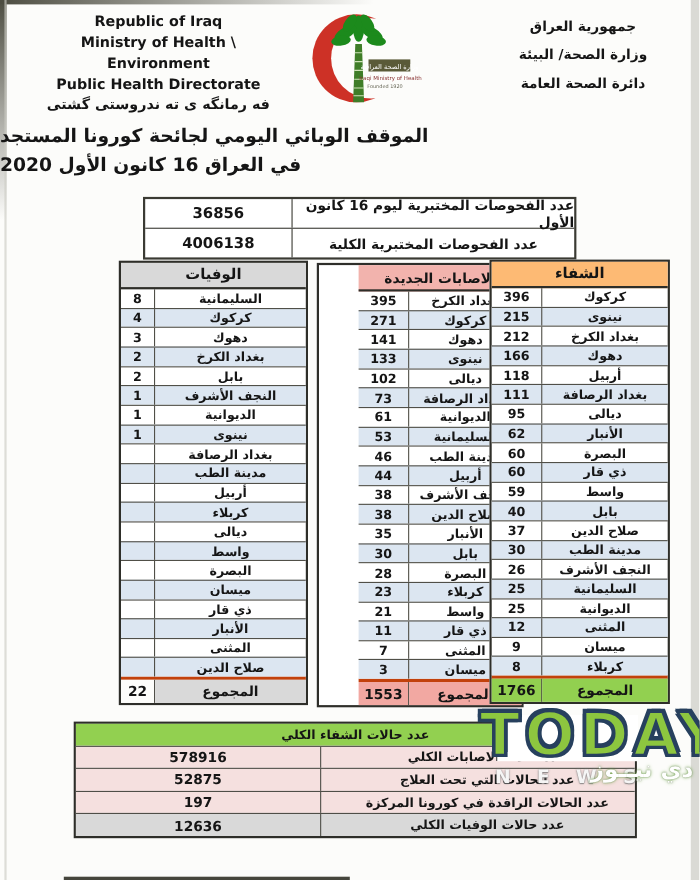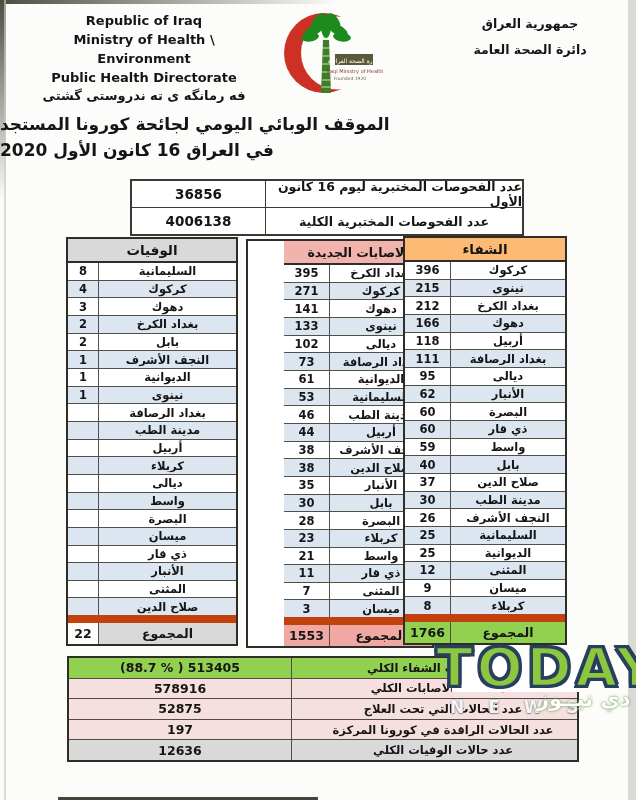--- a/index.html
+++ b/index.html
@@ -30,40 +30,40 @@
   
   .tests{position:absolute;left:130px;top:179px;width:390px;border:2px solid #3a3a33;background:#fff;}
   .tests-row{display:flex;height:26px;}
   .tests-row + .tests-row{border-top:1px solid #3a3a33;}
   .tests-val{width:133px;border-right:1px solid #3a3a33;display:flex;align-items:center;
     justify-content:center;font-weight:bold;font-size:13.5px;}
   .tests-label{flex:1;display:flex;align-items:center;justify-content:center;
     font-weight:bold;font-size:12.5px;direction:rtl;}
 
   
-  .stats{position:absolute;border:2px solid #2e2e29;background:#fff;}
+  .stats{position:absolute;border:2px solid #2e2e29;background:#fff;margin-left:42px;}
   .t-deaths{left:66px;top:237px;width:168px;}
   .t-new{left:246px;top:239px;width:148px;padding-left:36px;}
   .t-rec{left:403px;top:236px;width:160px;}
   .st-header{height:22px;display:flex;align-items:center;justify-content:center;
     font-weight:bold;font-size:13.5px;border-bottom:2px solid #2e2e29;direction:rtl;}
   .t-deaths .st-header{background:#d9d9d9;}
   .t-new .st-header{background:#f2b3ad;font-size:12.5px;}
   .t-rec .st-header{background:#fdba74;}
   .st-rows{height:352px;display:flex;flex-direction:column;}
   .st-row{flex:1;display:flex;}
   .st-row + .st-row{border-top:1px solid #504f48;}
   .st-row.alt{background:#dce6f1;}
   .cell{display:flex;align-items:center;justify-content:center;font-weight:bold;}
   .val{font-size:11.5px;border-right:1px solid #504f48;}
   .name{flex:1;font-size:11.5px;direction:rtl;}
   .t-deaths .val{width:30px;}
   .t-new .val{width:45px;}
   .t-rec .val{width:45px;}
-  .st-total{height:21px;display:flex;border-top:8px solid #c2410c;font-weight:bold;}
+  .st-total{height:21px;display:flex;border-top:3px solid #c2410c;font-weight:bold;}
   .st-total .val,.st-total .name{font-size:12.5px;}
   .t-deaths .st-total .name{background:#d9d9d9;}
   .t-deaths .st-total .val{background:#fdfdfb;}
   .t-new .st-total .name,.t-new .st-total .val{background:#f2a8a2;}
   .t-rec .st-total .name,.t-rec .st-total .val{background:#92d050;}
 
   
   .summary{position:absolute;left:67px;top:656px;width:508px;border:2px solid #2e2e29;background:#fff;}
   .sum-row{display:flex;height:19.6px;}
   .sum-row + .sum-row{border-top:1px solid #4e4e47;gap:17px;}
@@ -133,20 +133,21 @@
       </g>
       <rect x="55" y="50" width="38" height="11" fill="#5a5a38"></rect>
       <text x="74" y="58.5" font-size="6" fill="#ffffff" text-anchor="middle">وزارة الصحة العراقية</text>
       <text x="75" y="69" font-size="5" fill="#8a3434" text-anchor="middle">Iraqi Ministry of Health</text>
       <text x="70" y="76" font-size="4.5" fill="#666655" text-anchor="middle">Founded 1920</text>
     </svg>
   </div>
 
   <div class="hdr-right" dir="rtl">
     <div>جمهورية العراق</div>
+    <div>وزارة الصحة/ البيئة</div>
     <div>دائرة الصحة العامة</div>
   </div>
 
   <div class="title">
     <div dir="rtl">الموقف الوبائي اليومي لجائحة كورونا المستجد</div>
     <div dir="rtl">في العراق  16  كانون الأول 2020</div>
   </div>
 
   <div class="tests">
     <div>
@@ -427,21 +428,20 @@
       </div>
     <div class="st-total">
       <div class="cell val">1766</div>
       <div class="cell name">المجموع</div>
     </div>
   </div>
 
   <div class="summary">
     <div>
         <div class="sum-row c-green">
-        <div class="sum-val">(88.7 % )   513405</div>
         <div class="sum-label">عدد حالات الشفاء الكلي</div>
       </div>
         <div class="sum-row alt c-pink">
         <div class="sum-val">578916</div>
         <div class="sum-label">عدد حالات الاصابات الكلي</div>
       </div>
         <div class="sum-row c-pink">
         <div class="sum-val">52875</div>
         <div class="sum-label">عدد الحالات التي تحت العلاج</div>
       </div>

